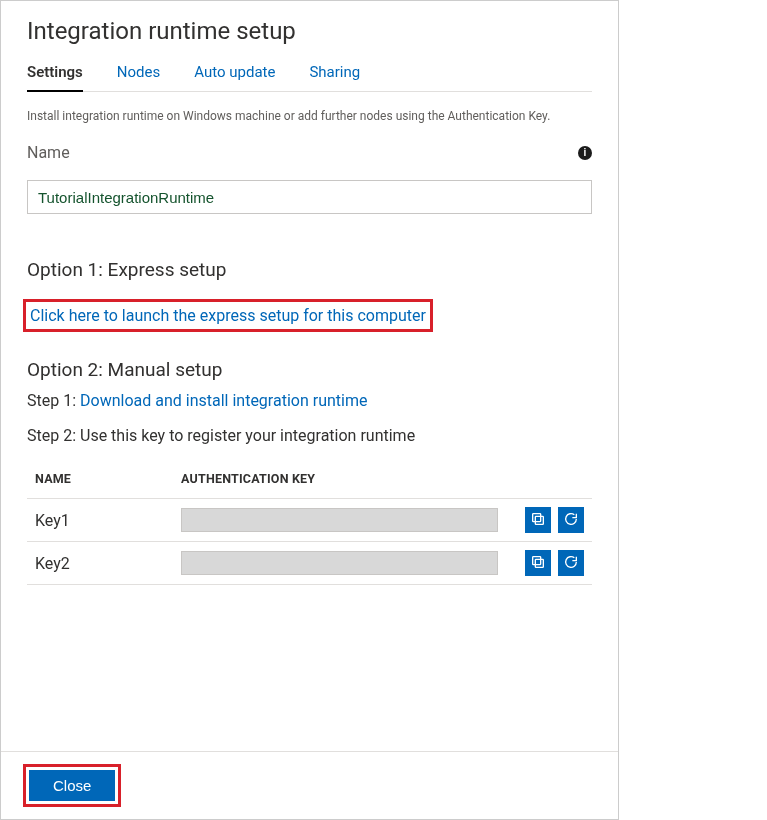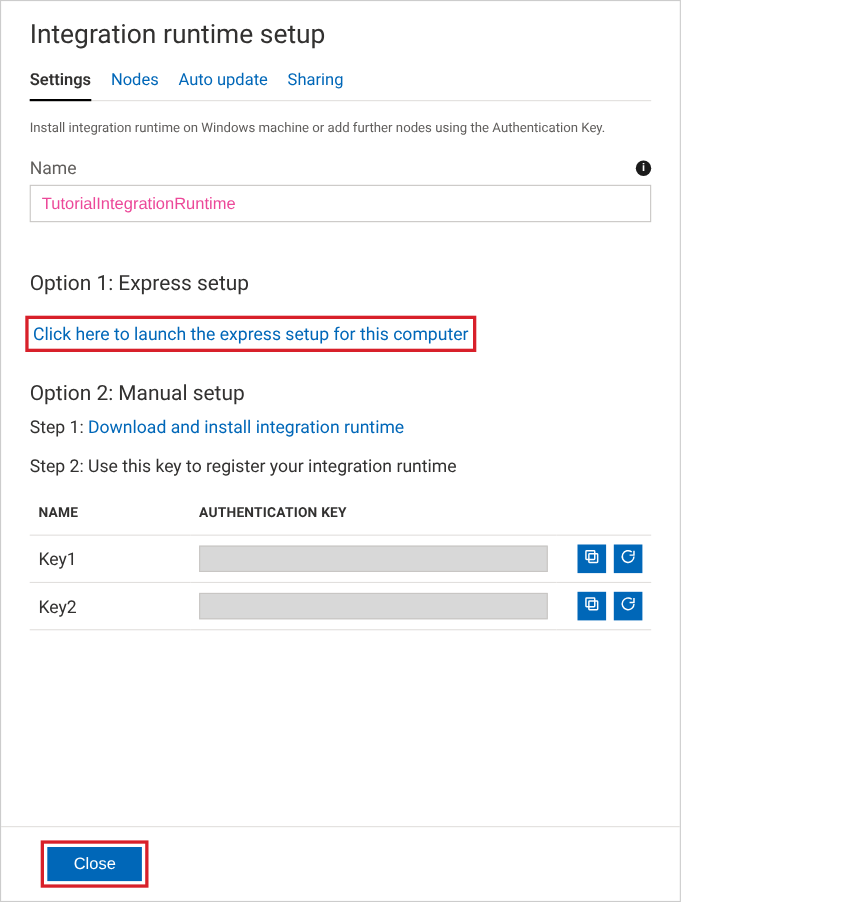--- a/index.html
+++ b/index.html
@@ -32,21 +32,21 @@
       flex:1;
       overflow:hidden;
     }
     h1{
       font-size:24px;
       font-weight:400;
       margin:6px 0 18px 0;
     }
     .tabs{
       display:flex;
-      gap:18px;
+      gap:34px;
       border-bottom:1px solid var(--border);
       padding-bottom:0;
     }
     .tab{
       font-size:15px;
       padding-bottom:10px;
       color:var(--link);
       cursor:pointer;
       position:relative;
     }
@@ -85,27 +85,27 @@
       border-radius:50%;
       background:#1b1b1b;
       color:#fff;
       font-size:10px;
       line-height:14px;
       text-align:center;
       font-family:"Segoe UI",sans-serif;
       font-weight:600;
     }
     .text-input{
-      margin-top:6px;
+      margin-top:18px;
       width:100%;
       box-sizing:border-box;
       padding:16px 10px;
       font-size:15px;
       border:1px solid var(--input-border);
-      color:#ec4899;
+      color:#14532d;
       background:#fff;
       height:30px;
       pointer-events:none;
     }
     .section-title{
       font-size:19px;
       font-weight:400;
       margin-top:44px;
       margin-bottom:10px;
     }
@@ -183,21 +183,21 @@
       margin-left:4px;
     }
     .icon-btn svg{
       width:16px;
       height:16px;
       stroke:#fff;
       fill:none;
     }
     .footer{
       border-top:1px solid var(--border);
-      padding:12px 36px;
+      padding:12px 22px;
     }
     .close-btn{
       display:inline-block;
       background:var(--brand);
       color:#fff;
       border:none;
       padding:7px 24px;
       font-size:15px;
       cursor:pointer;
     }

